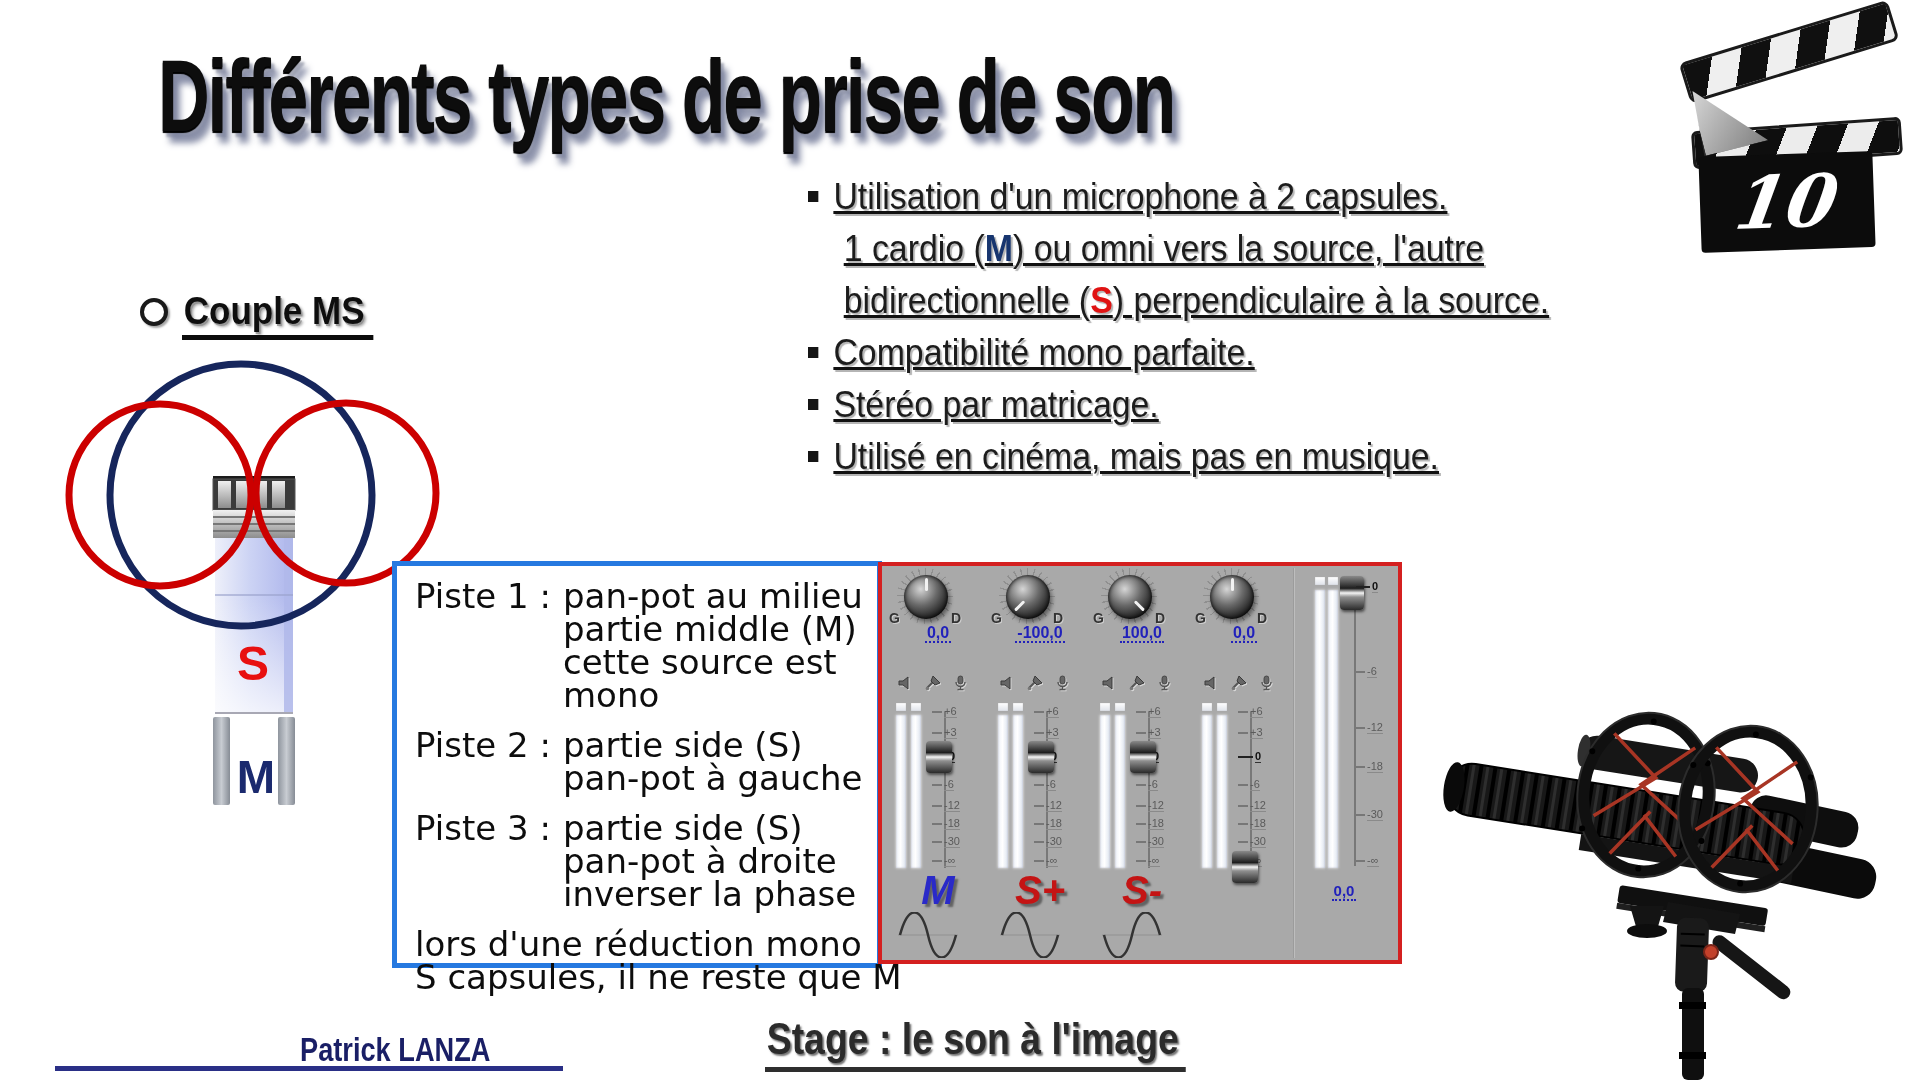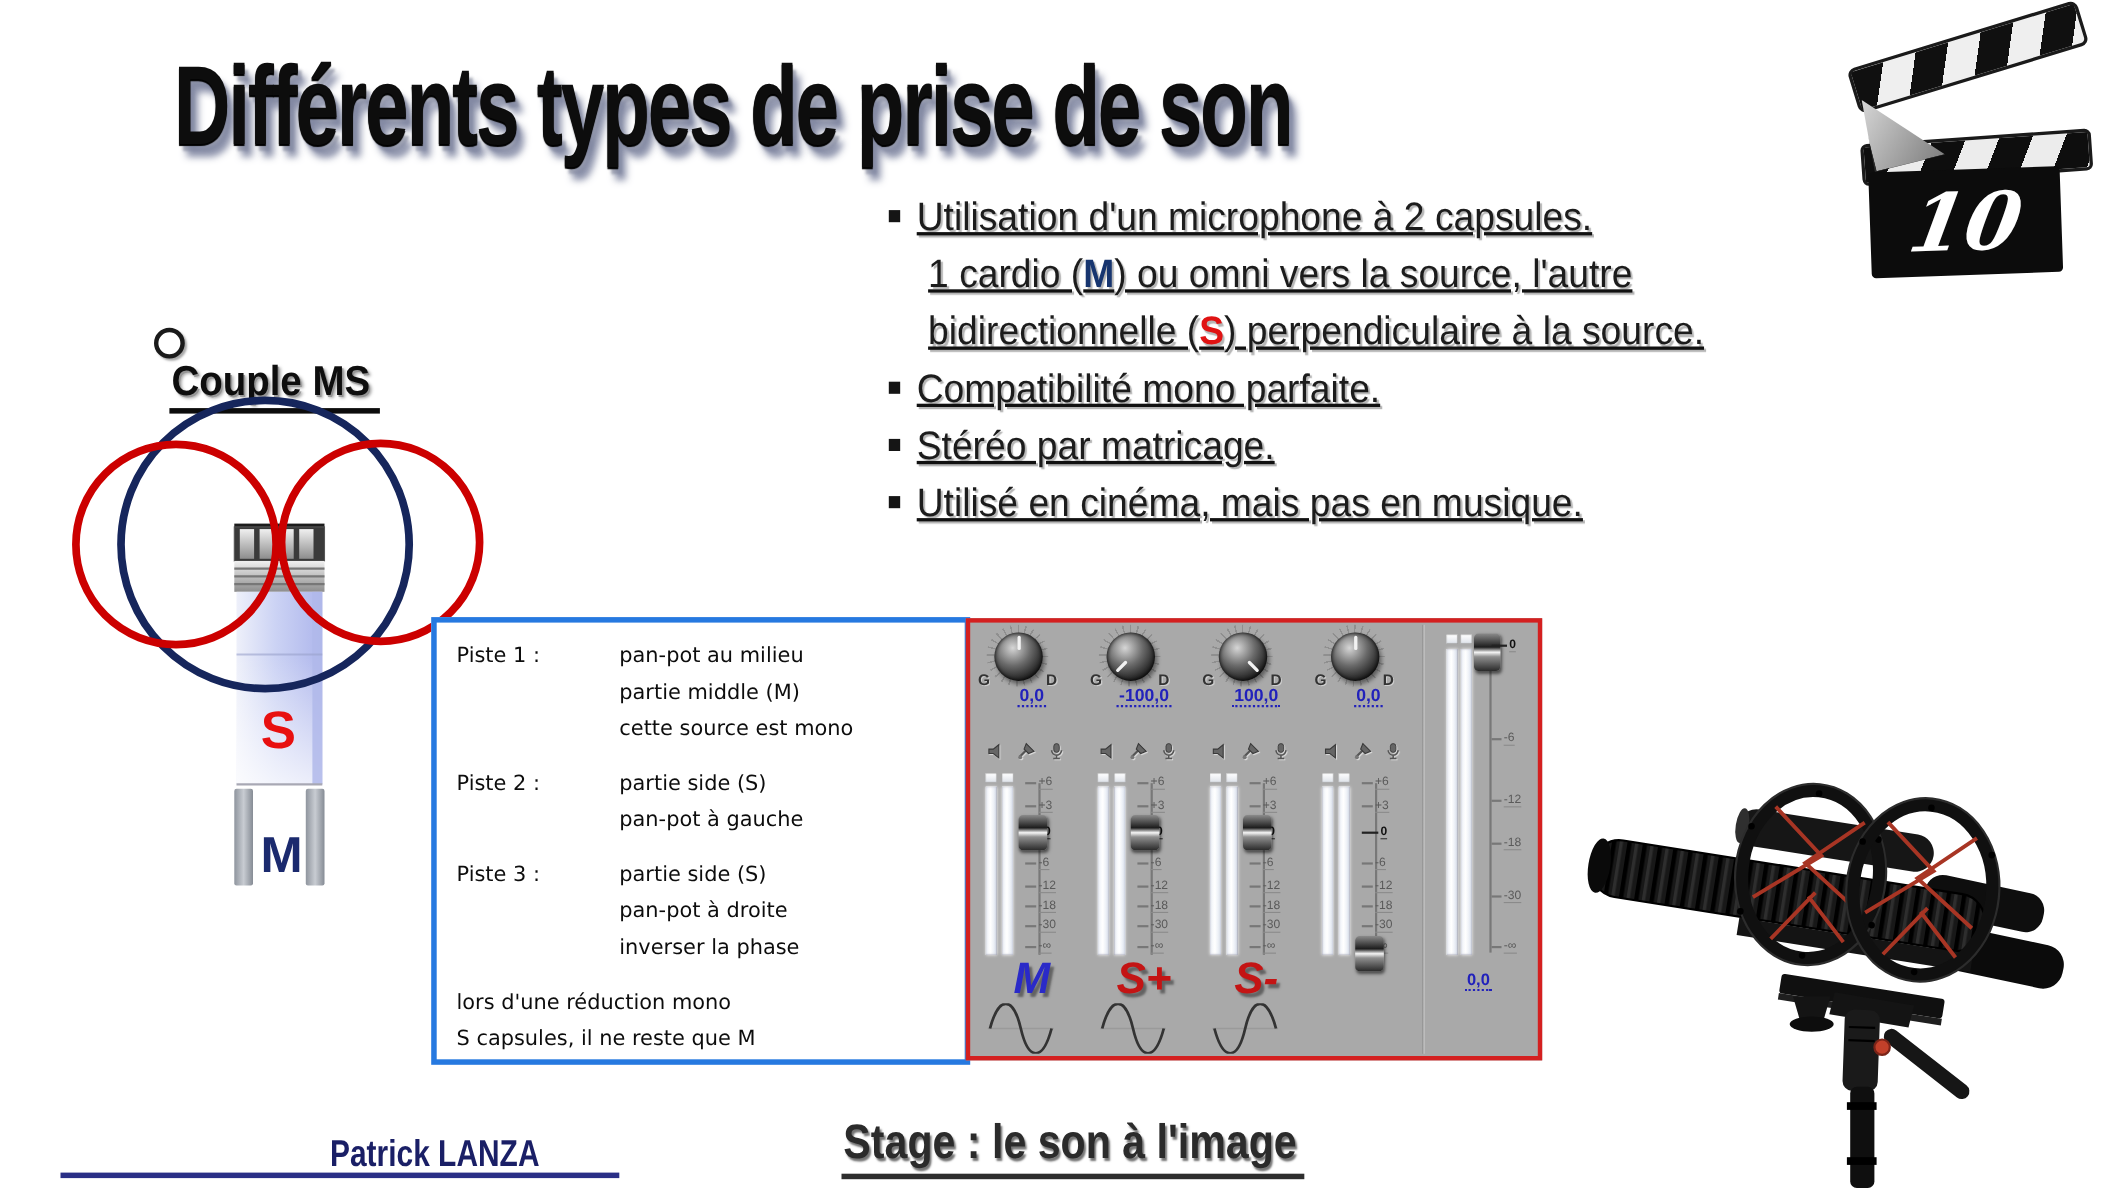--- a/index.html
+++ b/index.html
@@ -28,21 +28,21 @@
         clip-path:polygon(8% 4%,96% 96%,2% 96%);transform:rotate(-14deg);}
 
   
   .h-shadow{text-shadow:1.5px 1.5px 0 rgba(140,140,140,.75), 3px 3px 3px rgba(0,0,0,.35);}
   .heading{position:absolute;left:45px;top:206px;display:flex;align-items:flex-start;}
   .chk{width:27px;height:26px;border:5px solid #0b0b0b;background:#fff;margin-top:3px;
        box-shadow:3px 3px 0 rgba(10,10,10,.9);}
   .heading .txt{margin-left:16px;font-size:42px;font-weight:bold;color:#0e0e0e;white-space:nowrap;
        border-bottom:5px solid #0c0c0c;padding:0 14px 3px 2px;
        transform:scaleX(.90);transform-origin:left top;}
-  .subheading{position:absolute;left:140px;top:290px;display:flex;align-items:flex-start;flex-direction:column;}
+  .subheading{position:absolute;left:140px;top:290px;display:flex;align-items:flex-start;}
   .circ{width:20px;height:20px;border:4px solid #1a1a1a;border-radius:50%;background:#fff;margin-top:8px;
        box-shadow:2px 2px 2px rgba(0,0,0,.35);}
   .subheading .txt{margin-left:14px;font-size:38px;font-weight:bold;color:#0e0e0e;white-space:nowrap;
        border-bottom:5px solid #0c0c0c;padding:0 10px 2px 2px;transform:scaleX(.92);transform-origin:left top;}
 
   
   .bullets{position:absolute;left:808px;top:176px;width:920px;text-decoration:underline;}
   .bl{position:relative;height:52px;font-size:36px;color:#1c1c1c;white-space:nowrap;
       transform:scaleX(.94);transform-origin:left top;
       text-shadow:2px 2px 1px rgba(120,120,120,.55);}
@@ -50,21 +50,21 @@
   .bl.indent{padding-left:38px;}
   .acc-m{color:#17356f;font-weight:bold;}
   .acc-s{color:#e01313;font-weight:bold;}
 
   
   .diagram{position:absolute;left:40px;top:340px;z-index:1;}
 
   
   .tbox{position:absolute;left:392px;top:561px;width:462px;height:383px;border:5px solid #2679e0;
         background:#fff;z-index:5;padding:14px 0 0 18px;
-        font-family:"DejaVu Sans",sans-serif;font-size:19px;line-height:33px;color:#0d0d0d;}
+        font-family:"DejaVu Sans",sans-serif;font-size:34px;line-height:33px;color:#0d0d0d;}
   .tentry{display:grid;grid-template-columns:148px 1fr;margin-bottom:17px;}
   .tlabel{white-space:nowrap;}
   .tfoot{line-height:33px;white-space:nowrap;}
 
   
   .mixer{position:absolute;left:878px;top:562px;width:516px;height:394px;border:4px solid #d42020;
          background:#a9a9a9;z-index:5;}
   .chan{position:absolute;top:0;width:100px;height:394px;}
   .knob-ring{position:absolute;left:9px;top:2px;width:56px;height:56px;border-radius:50%;
        background:repeating-conic-gradient(#8f8f8f 0deg 3deg,rgba(0,0,0,0) 3deg 15deg);}

